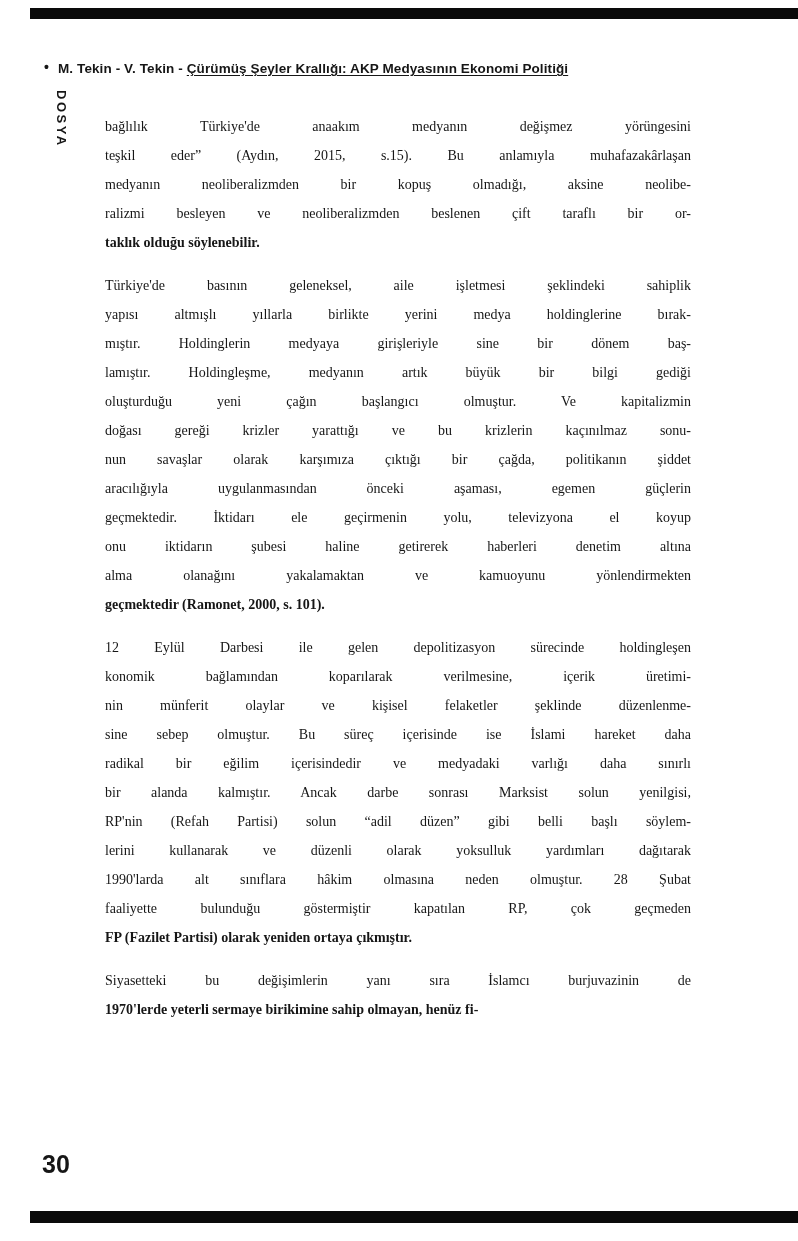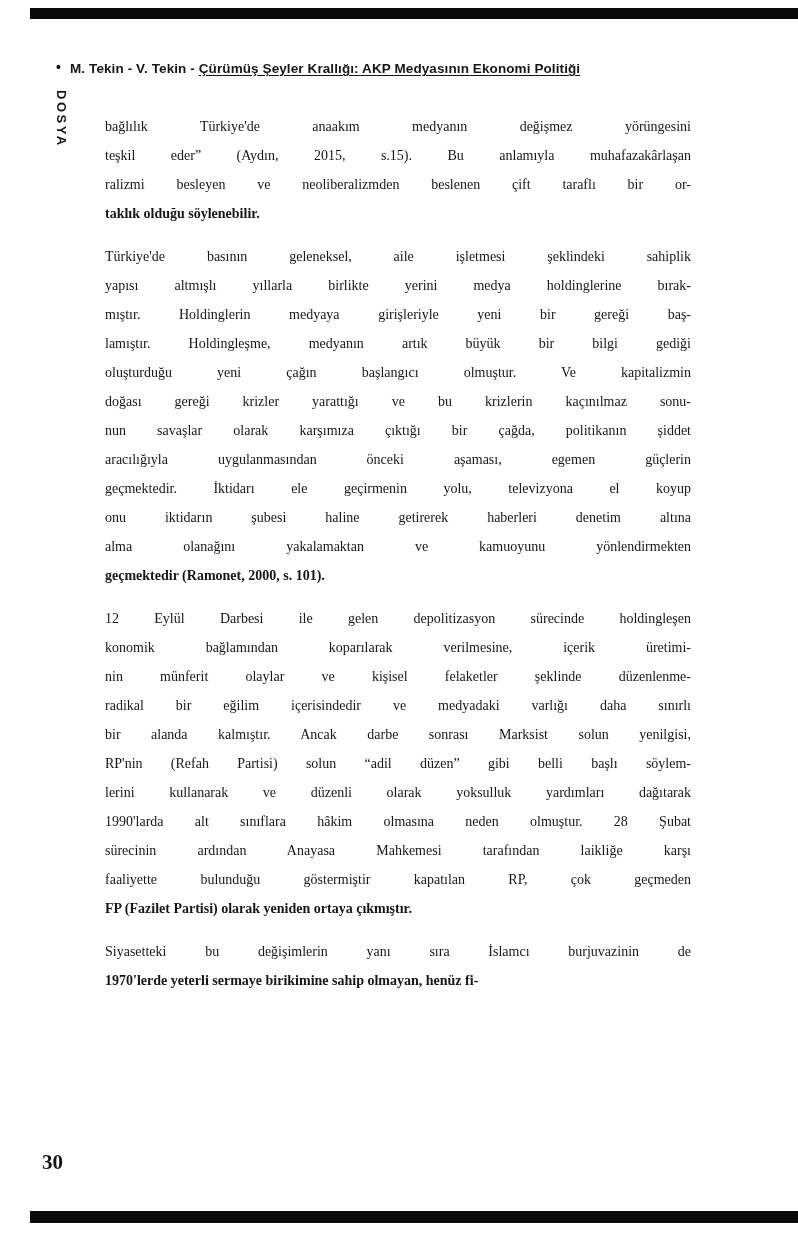--- a/index.html
+++ b/index.html
@@ -16,21 +16,21 @@
   .top-bar {
     position: absolute; left: 30px; right: 0; top: 8px; height: 11px;
     background: var(--bar, #0a0a0a);
   }
   .bottom-bar {
     position: absolute; left: 30px; right: 0; top: 1211px; height: 12px;
     background: var(--bar, #0a0a0a);
   }
 
   .running-header {
-    position: absolute; left: 56px; top: 59px; width: 700px;
+    position: absolute; left: 44px; top: 59px; width: 700px;
     font-family: "Liberation Sans", sans-serif;
     font-weight: bold; font-size: 13.5px; letter-spacing: 0.1px;
     color: var(--ink, #111); white-space: nowrap;
   }
   .running-header .bullet { display: inline-block; margin-right: 9px; font-size: 14px; vertical-align: 1px; }
   .running-header .book-title { text-decoration: underline; text-underline-offset: 2px; }
 
   .margin-label {
     position: absolute; left: 54px; top: 90px;
     writing-mode: vertical-rl;
@@ -43,68 +43,69 @@
     position: absolute; left: 105px; top: 112px; width: 586px;
     font-size: 14px; line-height: 29px;
     color: var(--ink, #161616);
   }
   .paragraph { margin-bottom: 14px; }
   .line { text-align: justify; text-align-last: justify; }
   .line.last { text-align-last: left; font-weight: bold; }
 
   .page-number {
     position: absolute; left: 42px; top: 1150px;
-    font-family: Liberation Serif, serif;
-    font-weight: bold; font-size: 21px; color: var(--ink, #1c1c1c);
+    font-family: Liberation Sans, sans-serif;
+    font-weight: bold; font-size: 25px; color: var(--ink, #1c1c1c);
   }
 </style>
 </head>
 <body>
 
 <div class="page">
 
   <div class="top-bar"></div>
 
   <div class="running-header">
     <span class="bullet">•</span><span class="authors">M. Tekin - V. Tekin - </span><span class="book-title">Çürümüş Şeyler Krallığı: AKP Medyasının Ekonomi Politiği</span>
   </div>
 
   <div class="margin-label">DOSYA</div>
 
   <div class="body-text">
       <div class="paragraph">
         <div class="line">bağlılık Türkiye'de anaakım medyanın değişmez yörüngesini</div>
         <div class="line">teşkil eder” (Aydın, 2015, s.15). Bu anlamıyla muhafazakârlaşan</div>
+        <div class="line">medyanın neoliberalizmden bir kopuş olmadığı, aksine neolibe-</div>
         <div class="line">ralizmi besleyen ve neoliberalizmden beslenen çift taraflı bir or-</div>
         <div class="line last">taklık olduğu söylenebilir.</div>
       </div>
       <div class="paragraph">
         <div class="line">Türkiye'de basının geleneksel, aile işletmesi şeklindeki sahiplik</div>
         <div class="line">yapısı altmışlı yıllarla birlikte yerini medya holdinglerine bırak-</div>
-        <div class="line">mıştır. Holdinglerin medyaya girişleriyle yeni bir gereği baş-</div>
+        <div class="line">mıştır. Holdinglerin medyaya girişleriyle sine bir dönem baş-</div>
         <div class="line">lamıştır. Holdingleşme, medyanın artık büyük bir bilgi gediği</div>
         <div class="line">oluşturduğu yeni çağın başlangıcı olmuştur. Ve kapitalizmin</div>
         <div class="line">doğası gereği krizler yarattığı ve bu krizlerin kaçınılmaz sonu-</div>
         <div class="line">nun savaşlar olarak karşımıza çıktığı bir çağda, politikanın şiddet</div>
         <div class="line">aracılığıyla uygulanmasından önceki aşaması, egemen güçlerin</div>
         <div class="line">geçmektedir. İktidarı ele geçirmenin yolu, televizyona el koyup</div>
         <div class="line">onu iktidarın şubesi haline getirerek haberleri denetim altına</div>
         <div class="line">alma olanağını yakalamaktan ve kamuoyunu yönlendirmekten</div>
         <div class="line last">geçmektedir (Ramonet, 2000, s. 101).</div>
       </div>
       <div class="paragraph">
         <div class="line">12 Eylül Darbesi ile gelen depolitizasyon sürecinde holdingleşen</div>
         <div class="line">konomik bağlamından koparılarak verilmesine, içerik üretimi-</div>
         <div class="line">nin münferit olaylar ve kişisel felaketler şeklinde düzenlenme-</div>
+        <div class="line">sine sebep olmuştur. Bu süreç içerisinde ise İslami hareket daha</div>
         <div class="line">radikal bir eğilim içerisindedir ve medyadaki varlığı daha sınırlı</div>
         <div class="line">bir alanda kalmıştır. Ancak darbe sonrası Marksist solun yenilgisi,</div>
         <div class="line">RP'nin (Refah Partisi) solun “adil düzen” gibi belli başlı söylem-</div>
         <div class="line">lerini kullanarak ve düzenli olarak yoksulluk yardımları dağıtarak</div>
         <div class="line">1990'larda alt sınıflara hâkim olmasına neden olmuştur. 28 Şubat</div>
-        <div class="line">sürecinin ardından Anayasa Mahkemesi tarafından laikliğe karşı</div>
         <div class="line">faaliyette bulunduğu göstermiştir kapatılan RP, çok geçmeden</div>
         <div class="line last">FP (Fazilet Partisi) olarak yeniden ortaya çıkmıştır.</div>
       </div>
       <div class="paragraph">
         <div class="line">Siyasetteki bu değişimlerin yanı sıra İslamcı burjuvazinin de</div>
         <div class="line last">1970'lerde yeterli sermaye birikimine sahip olmayan, henüz fi-</div>
       </div>
     </div>
 
   <div class="page-number">30</div>

